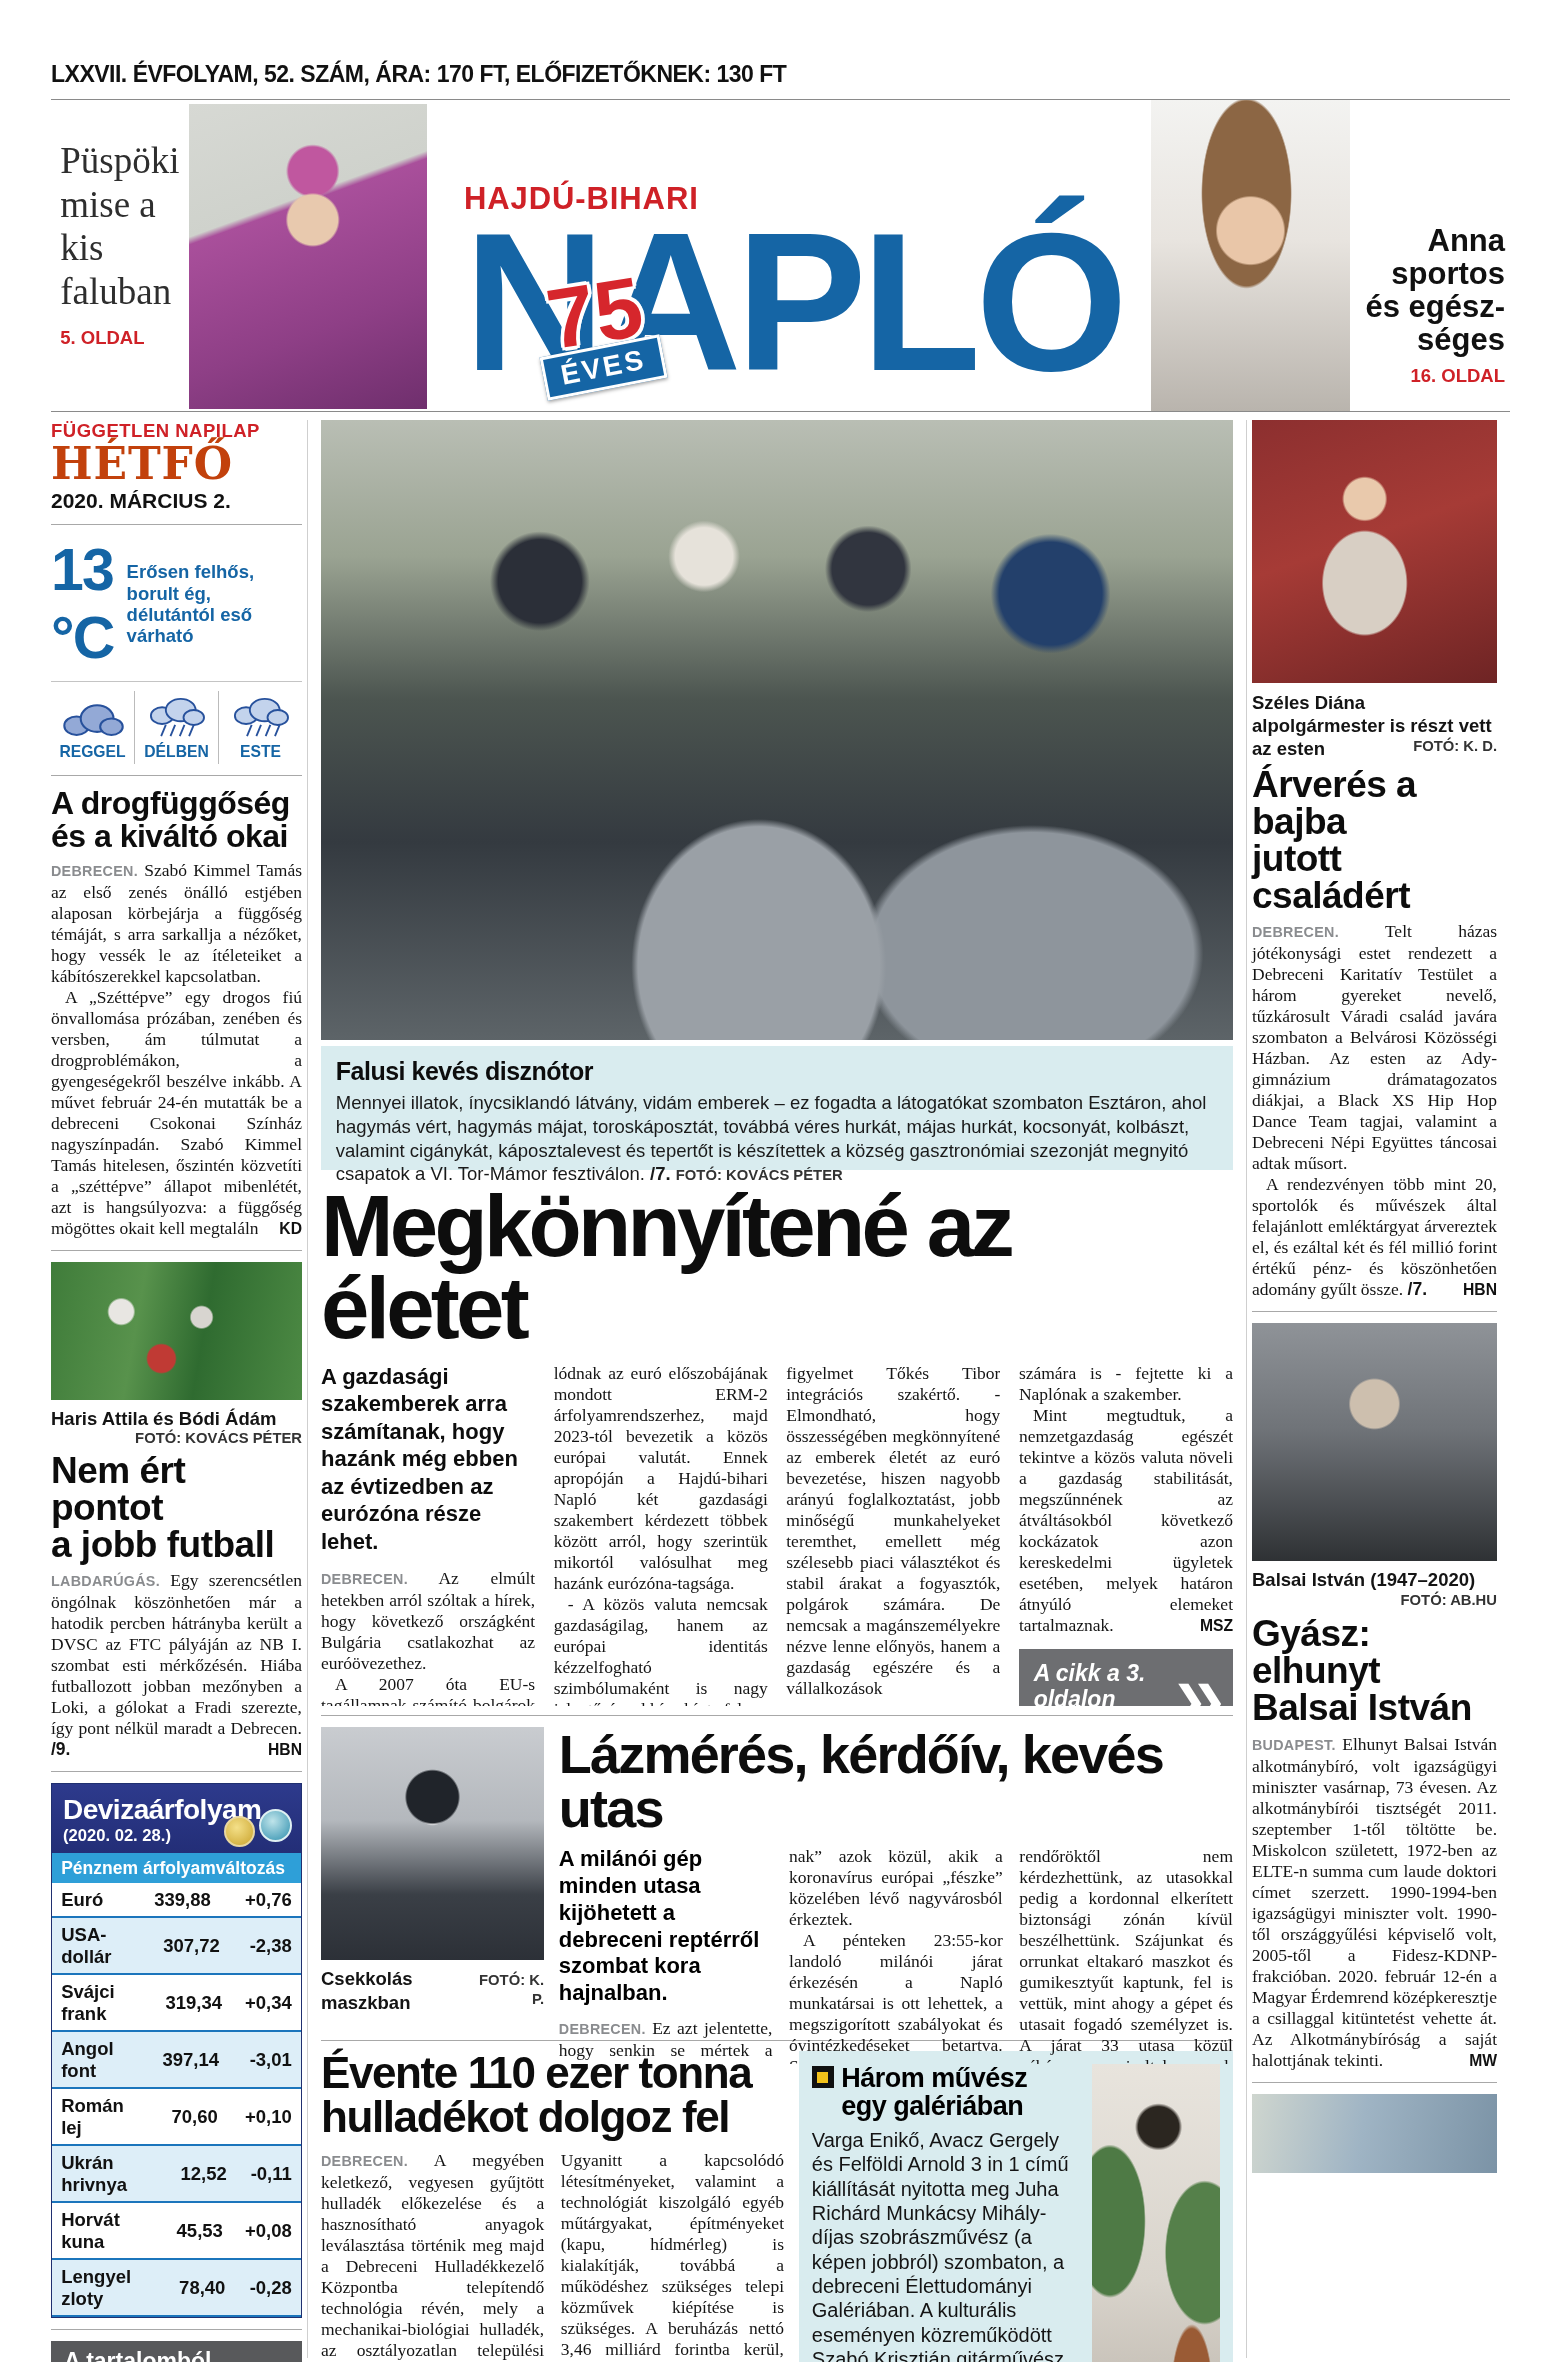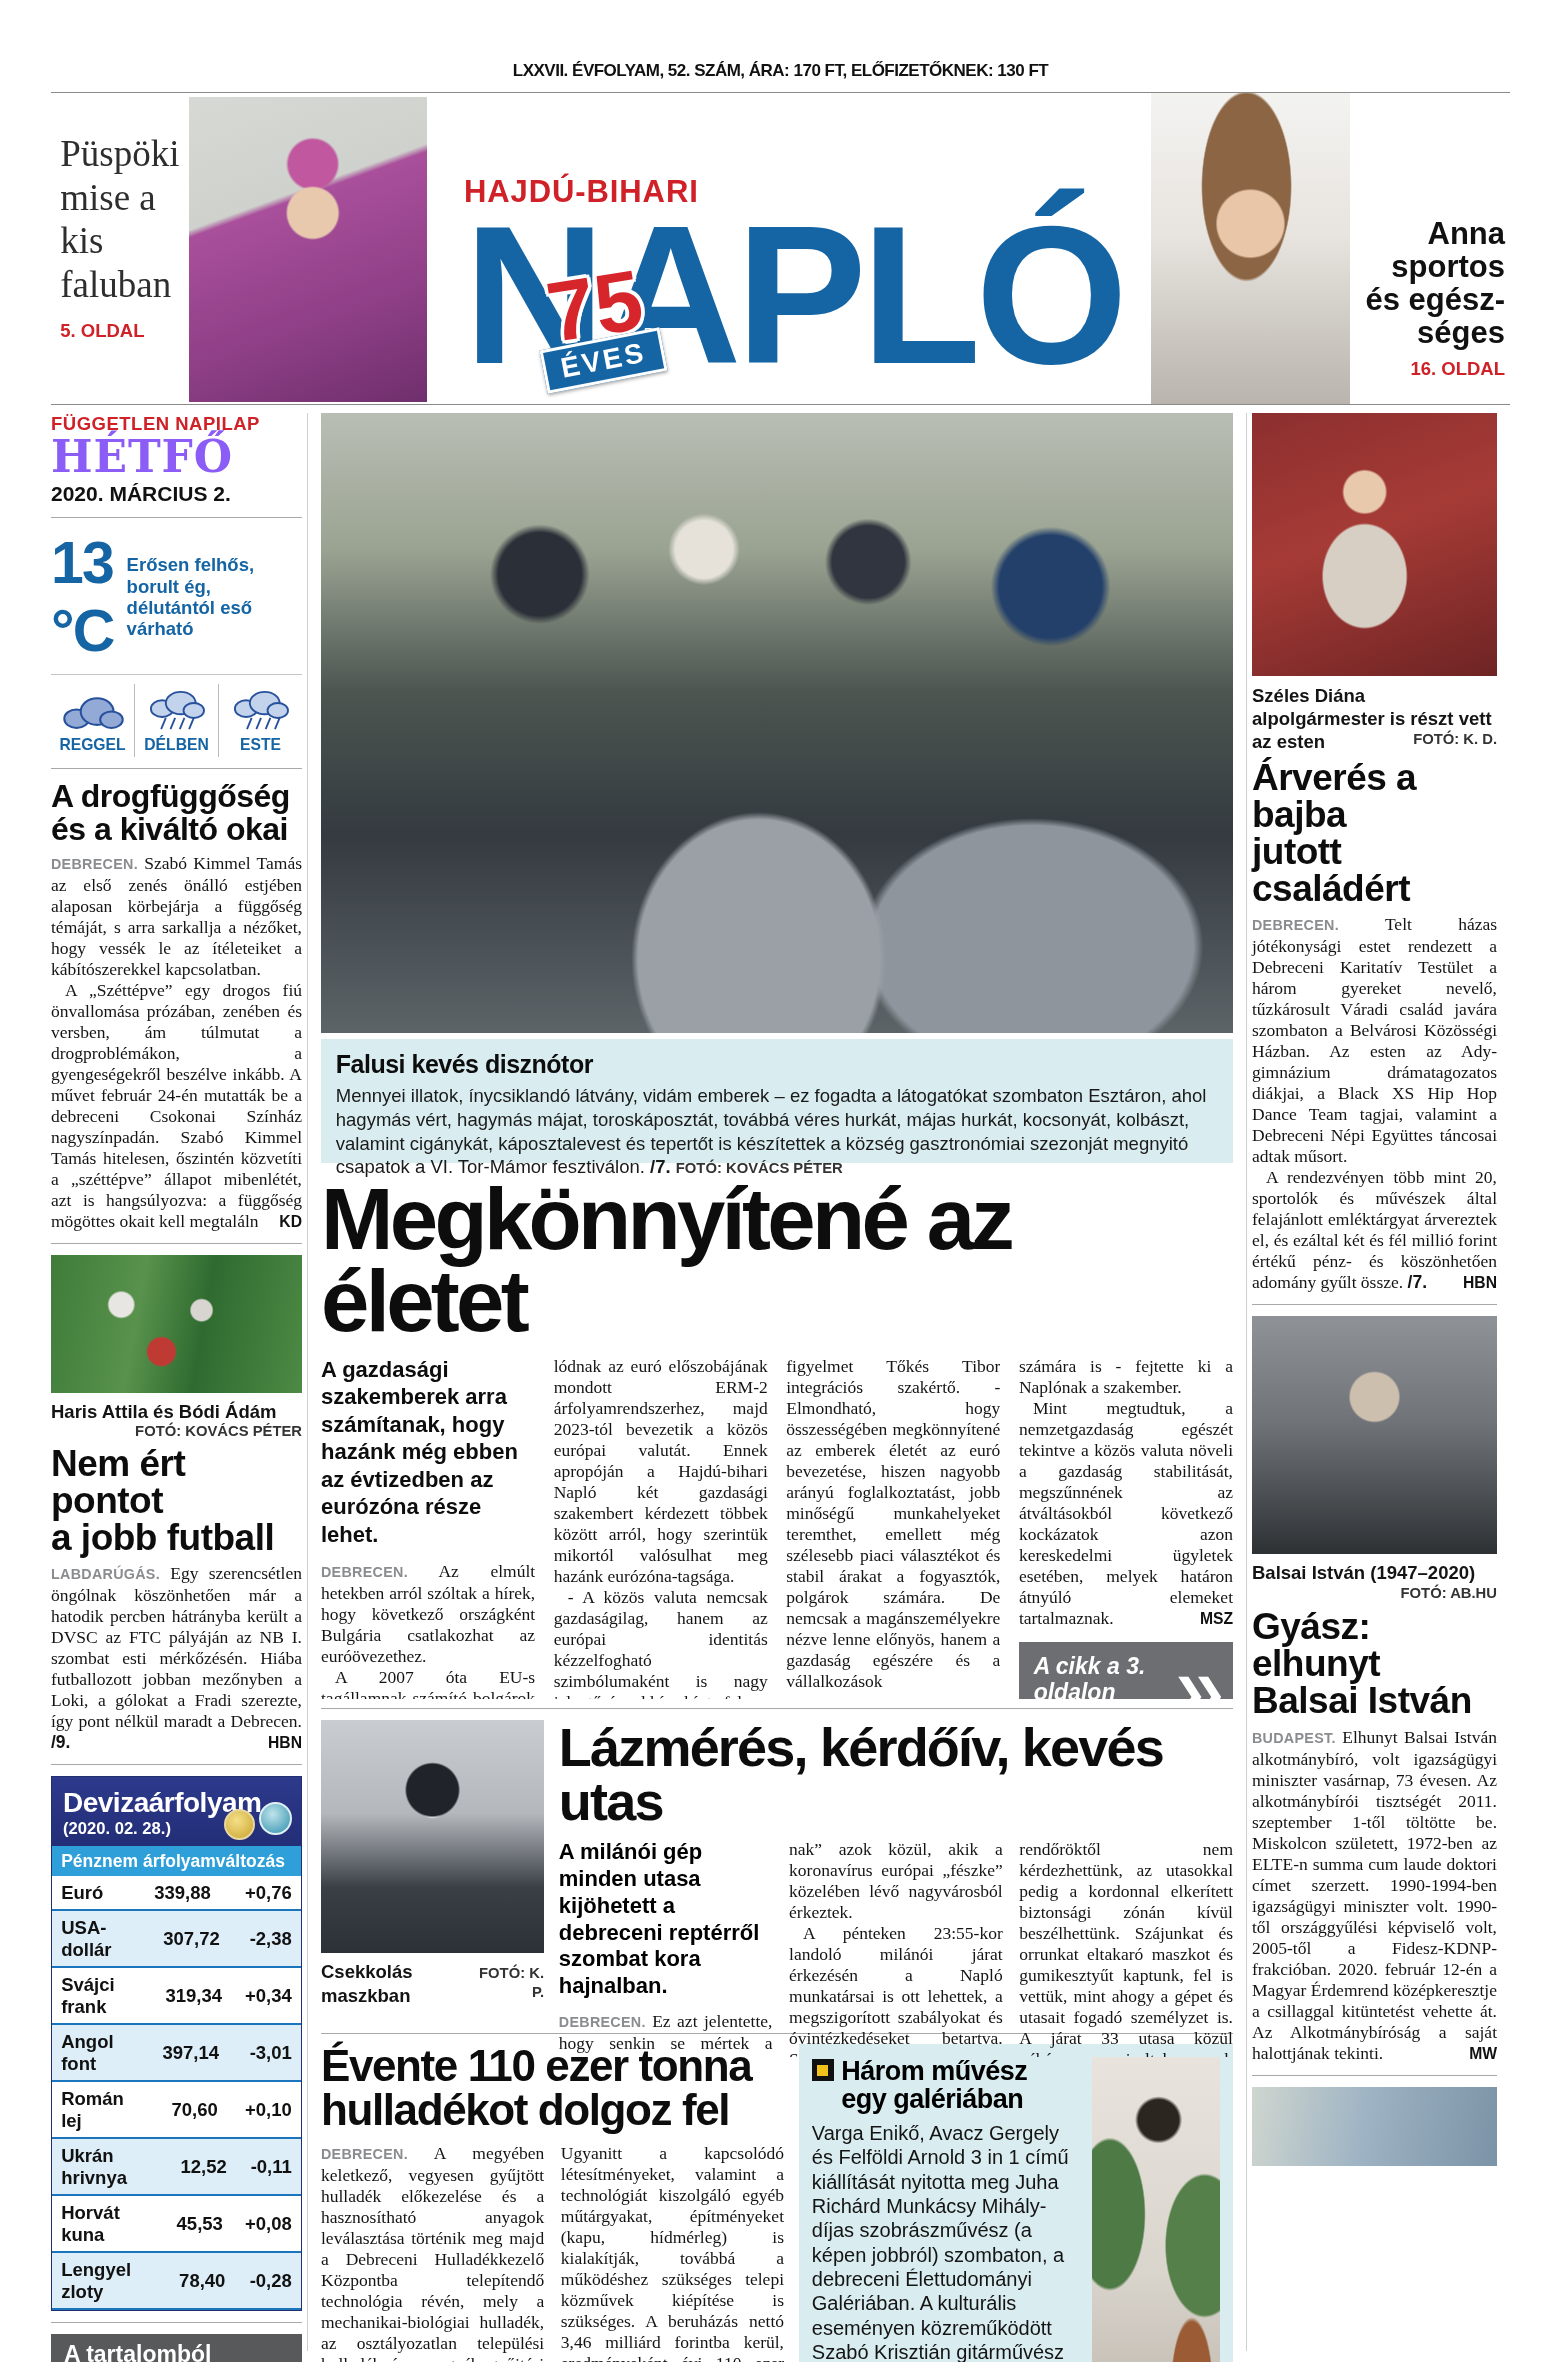--- a/index.html
+++ b/index.html
@@ -1,22 +1,22 @@
 <!DOCTYPE html>
 <html lang="hu" style="font-size:14.8px"><head>
 <meta charset="utf-8">
 <style>
   * { margin:0; padding:0; box-sizing:border-box; }
   body { background:#e8e8e8; font-family:"Liberation Sans", sans-serif; }
   .page { position:relative; width:1561px; height:2363px; background:#ffffff; margin:0 auto; overflow:hidden; }
   .inner { padding:61px 51px 0 51px; }
 
   
-  .topbar { font-size:17px; font-weight:bold; letter-spacing:-0.5px; color:#111;
-            border-bottom:0.9px solid #8a8a8a; padding-bottom:11px;text-align:center; }
+  .topbar { font-size:23px; font-weight:bold; letter-spacing:-0.5px; color:#111;
+            border-bottom:0.9px solid #8a8a8a; padding-bottom:11px; }
 
   
   .header { position:relative; height:312px; border-bottom:0.9px solid #8a8a8a; }
   .teaser-left { position:absolute; left:9.2px; top:39px; width:138px;
                  font-family:"Liberation Serif", serif; font-size:37px; line-height:1.18; color:#2e2e2e; }
   .page-ref { font-family:"Liberation Sans", sans-serif; font-size:18.5px; font-weight:bold; color:#cf2127; margin-top:13px; }
   .photo { position:relative; overflow:hidden; }
   .photo-bishop { position:absolute; left:138px; top:3.7px; width:238px; height:305px;
       background:
         radial-gradient(circle at 52% 38%, #e8c9ae 0 11%, transparent 12%),
@@ -56,21 +56,21 @@
   .leadin { font-family:"Liberation Sans", sans-serif; font-weight:bold; font-size:14.3px; color:#8a8c8f; letter-spacing:0.3px; }
   .endref { font-family:"Liberation Sans", sans-serif; font-weight:bold; font-style:normal; }
   .lastp { position:relative; padding-right:0; }
   .sig { position:absolute; right:0; bottom:0; font-family:"Liberation Sans", sans-serif; font-weight:bold; font-size:15.7px; color:#111; background:#fff; padding-left:7.4px; }
 
   .caption { font-size:18.5px; font-weight:bold; color:#141414; line-height:1.25; margin-top:7.4px; }
   .credit  { font-size:14.8px; font-weight:bold; color:#333; text-align:right; }
 
   
   .pub-label { font-size:18.5px; font-weight:bold; color:#cf2127; letter-spacing:0.5px; }
-  .pub-day   { font-family:"DejaVu Serif", serif; font-size:44px; font-weight:bold; color:#8b5cf6; letter-spacing:0.9px; line-height:1.02; }
+  .pub-day   { font-family:"DejaVu Serif", serif; font-size:44px; font-weight:bold; color:#c2410c; letter-spacing:0.9px; line-height:1.02; }
   .pub-date  { font-size:21px; font-weight:bold; color:#111; margin-top:1.8px; }
 
   .weather-row { display:flex; align-items:center; gap:13px; }
   .temp { font-size:59px; font-weight:bold; color:#1565a5; letter-spacing:-1.8px; }
   .wdesc { font-size:18.5px; line-height:1.15; font-weight:bold; color:#1565a5; }
   .wicons { display:flex; }
   .wicon { flex:1; text-align:center; padding:5.5px 0 3.7px; }
   .wicon + .wicon { border-left:0.9px solid #bbb; }
   .wlabel { font-size:15.7px; font-weight:bold; color:#1565a5; margin-top:1.8px; }
 

